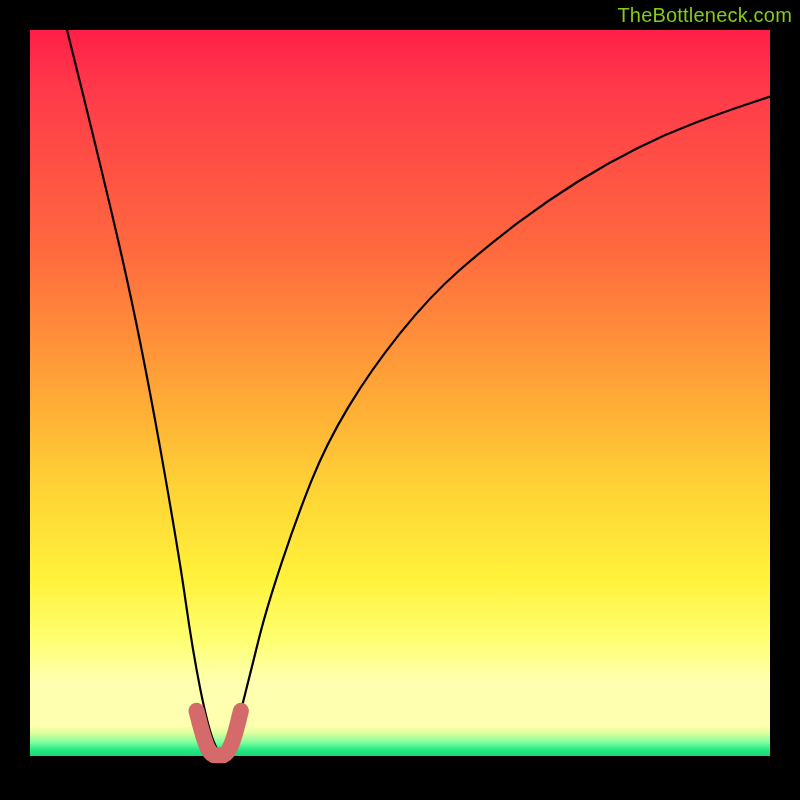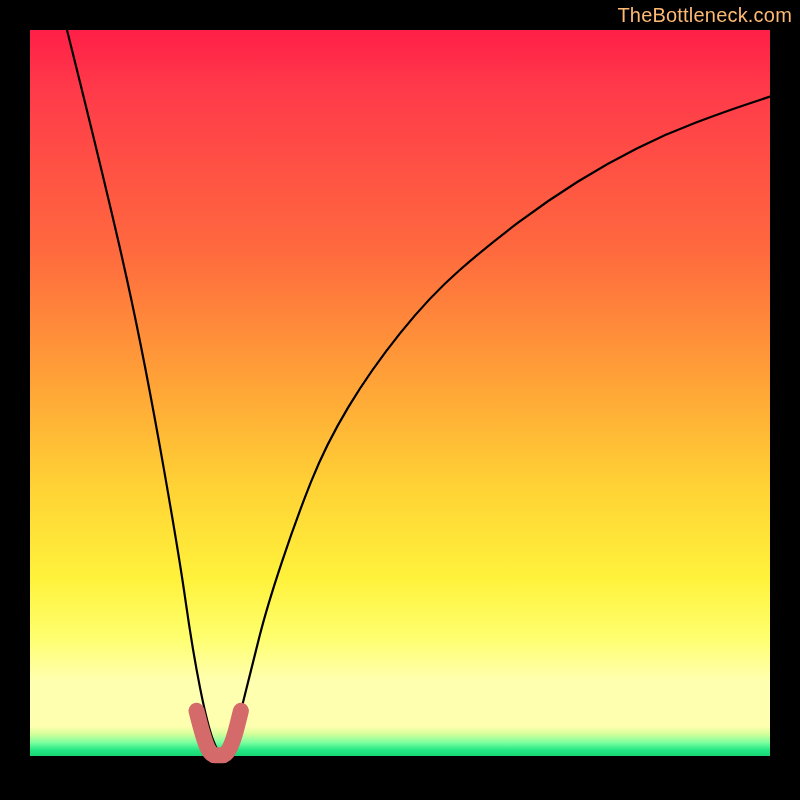--- a/index.html
+++ b/index.html
@@ -70,21 +70,21 @@
     top: 0;
     left: 0;
     width: 740px;
     height: 740px;
     z-index: 3;
   }
   .watermark {
     position: absolute;
     top: 4px;
     right: 8px;
-    color: #fdba74;
+    color: #84cc16;
     font-size: 20px;
     letter-spacing: 0.2px;
     z-index: 10;
     user-select: none;
   }
 </style>
 </head>
 <body>
 
 <div class="frame">

